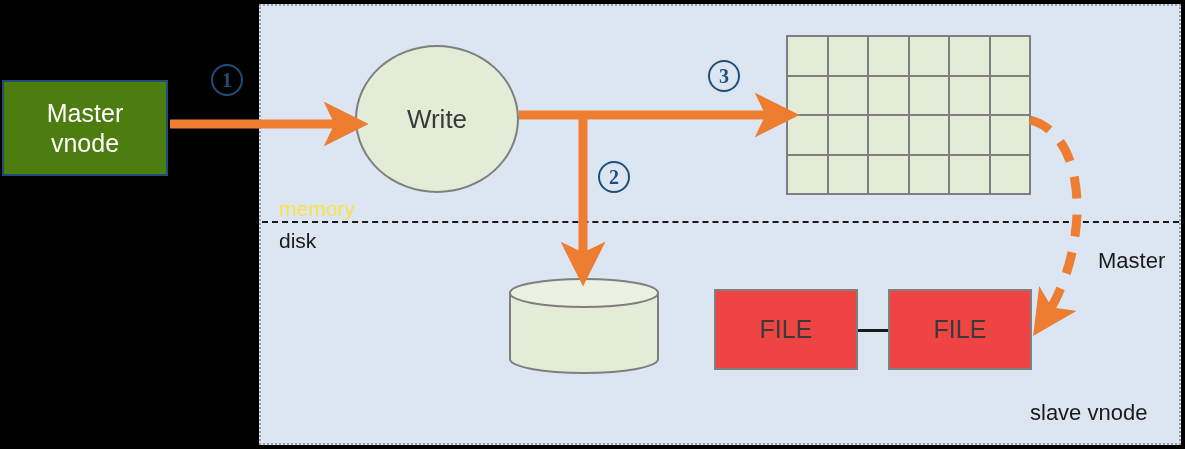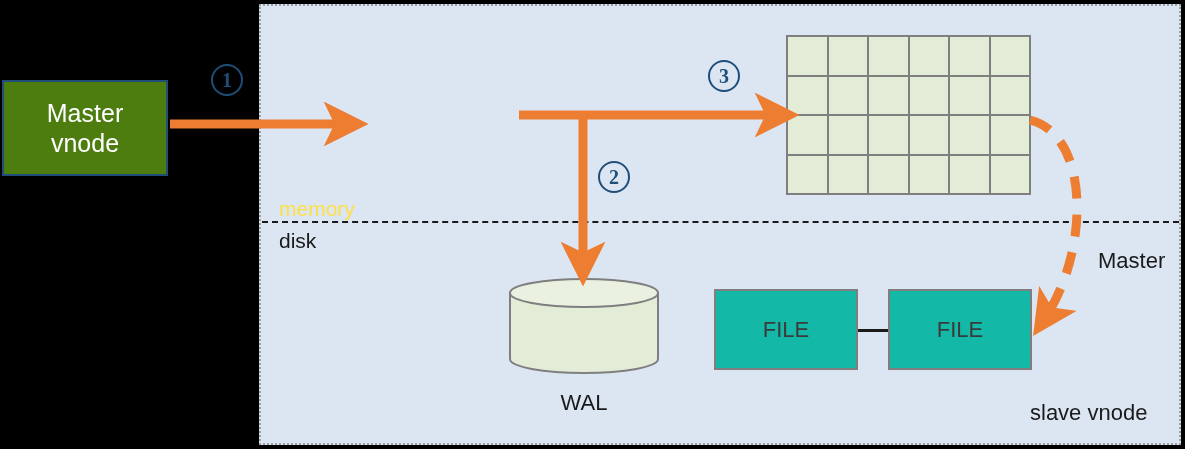--- a/index.html
+++ b/index.html
@@ -143,27 +143,27 @@
     font-size: 22px;
     color: #1a1a1a;
   }
 
   
   .file-box {
     position: absolute;
     top: 289px;
     width: 144px;
     height: 81px;
-    background: #14b8a6;
+    background: #ef4444;
     border: 2px solid #7f7f7f;
     box-sizing: border-box;
     display: flex;
     align-items: center;
     justify-content: center;
-    font-size: 22px;
+    font-size: 25px;
     color: #3a3a3a;
   }
   #file-box-1 { left: 714px; }
   #file-box-2 { left: 888px; }
   #file-connector {
     position: absolute;
     left: 858px;
     top: 329px;
     width: 30px;
     height: 0;
@@ -201,20 +201,21 @@
 </head>
 <body>
 
 <div id="canvas">
 
   <div id="slave-panel"></div>
 
   <div id="master-vnode">Master
 vnode</div>
 
+  <div id="write-circle">Write</div>
 
   <div id="divider-line"></div>
   <div id="label-memory">memory</div>
   <div id="label-disk">disk</div>
 
   <div id="memtable-grid">
     <div></div>
     <div></div>
     <div></div>
     <div></div>
@@ -239,21 +240,20 @@
     <div></div>
     <div></div>
   </div>
 
   <div id="wal-cylinder">
     <svg width="152" height="98" viewBox="0 0 152 98">
       <path d="M2,16 L2,82 A74,14 0 0 0 150,82 L150,16 Z" fill="#e3ecd6" stroke="#7f7f7f" stroke-width="2"></path>
       <ellipse cx="76" cy="16" rx="74" ry="14" fill="#eaf1e0" stroke="#7f7f7f" stroke-width="2"></ellipse>
     </svg>
   </div>
-  <div id="wal-label">WAL</div>
 
   <div id="file-box-1" class="file-box">FILE</div>
   <div id="file-connector"></div>
   <div id="file-box-2" class="file-box">FILE</div>
 
   <div id="step-1" class="step-badge">1</div>
   <div id="step-2" class="step-badge">2</div>
   <div id="step-3" class="step-badge">3</div>
 
   <div id="flush-label">Master</div>

